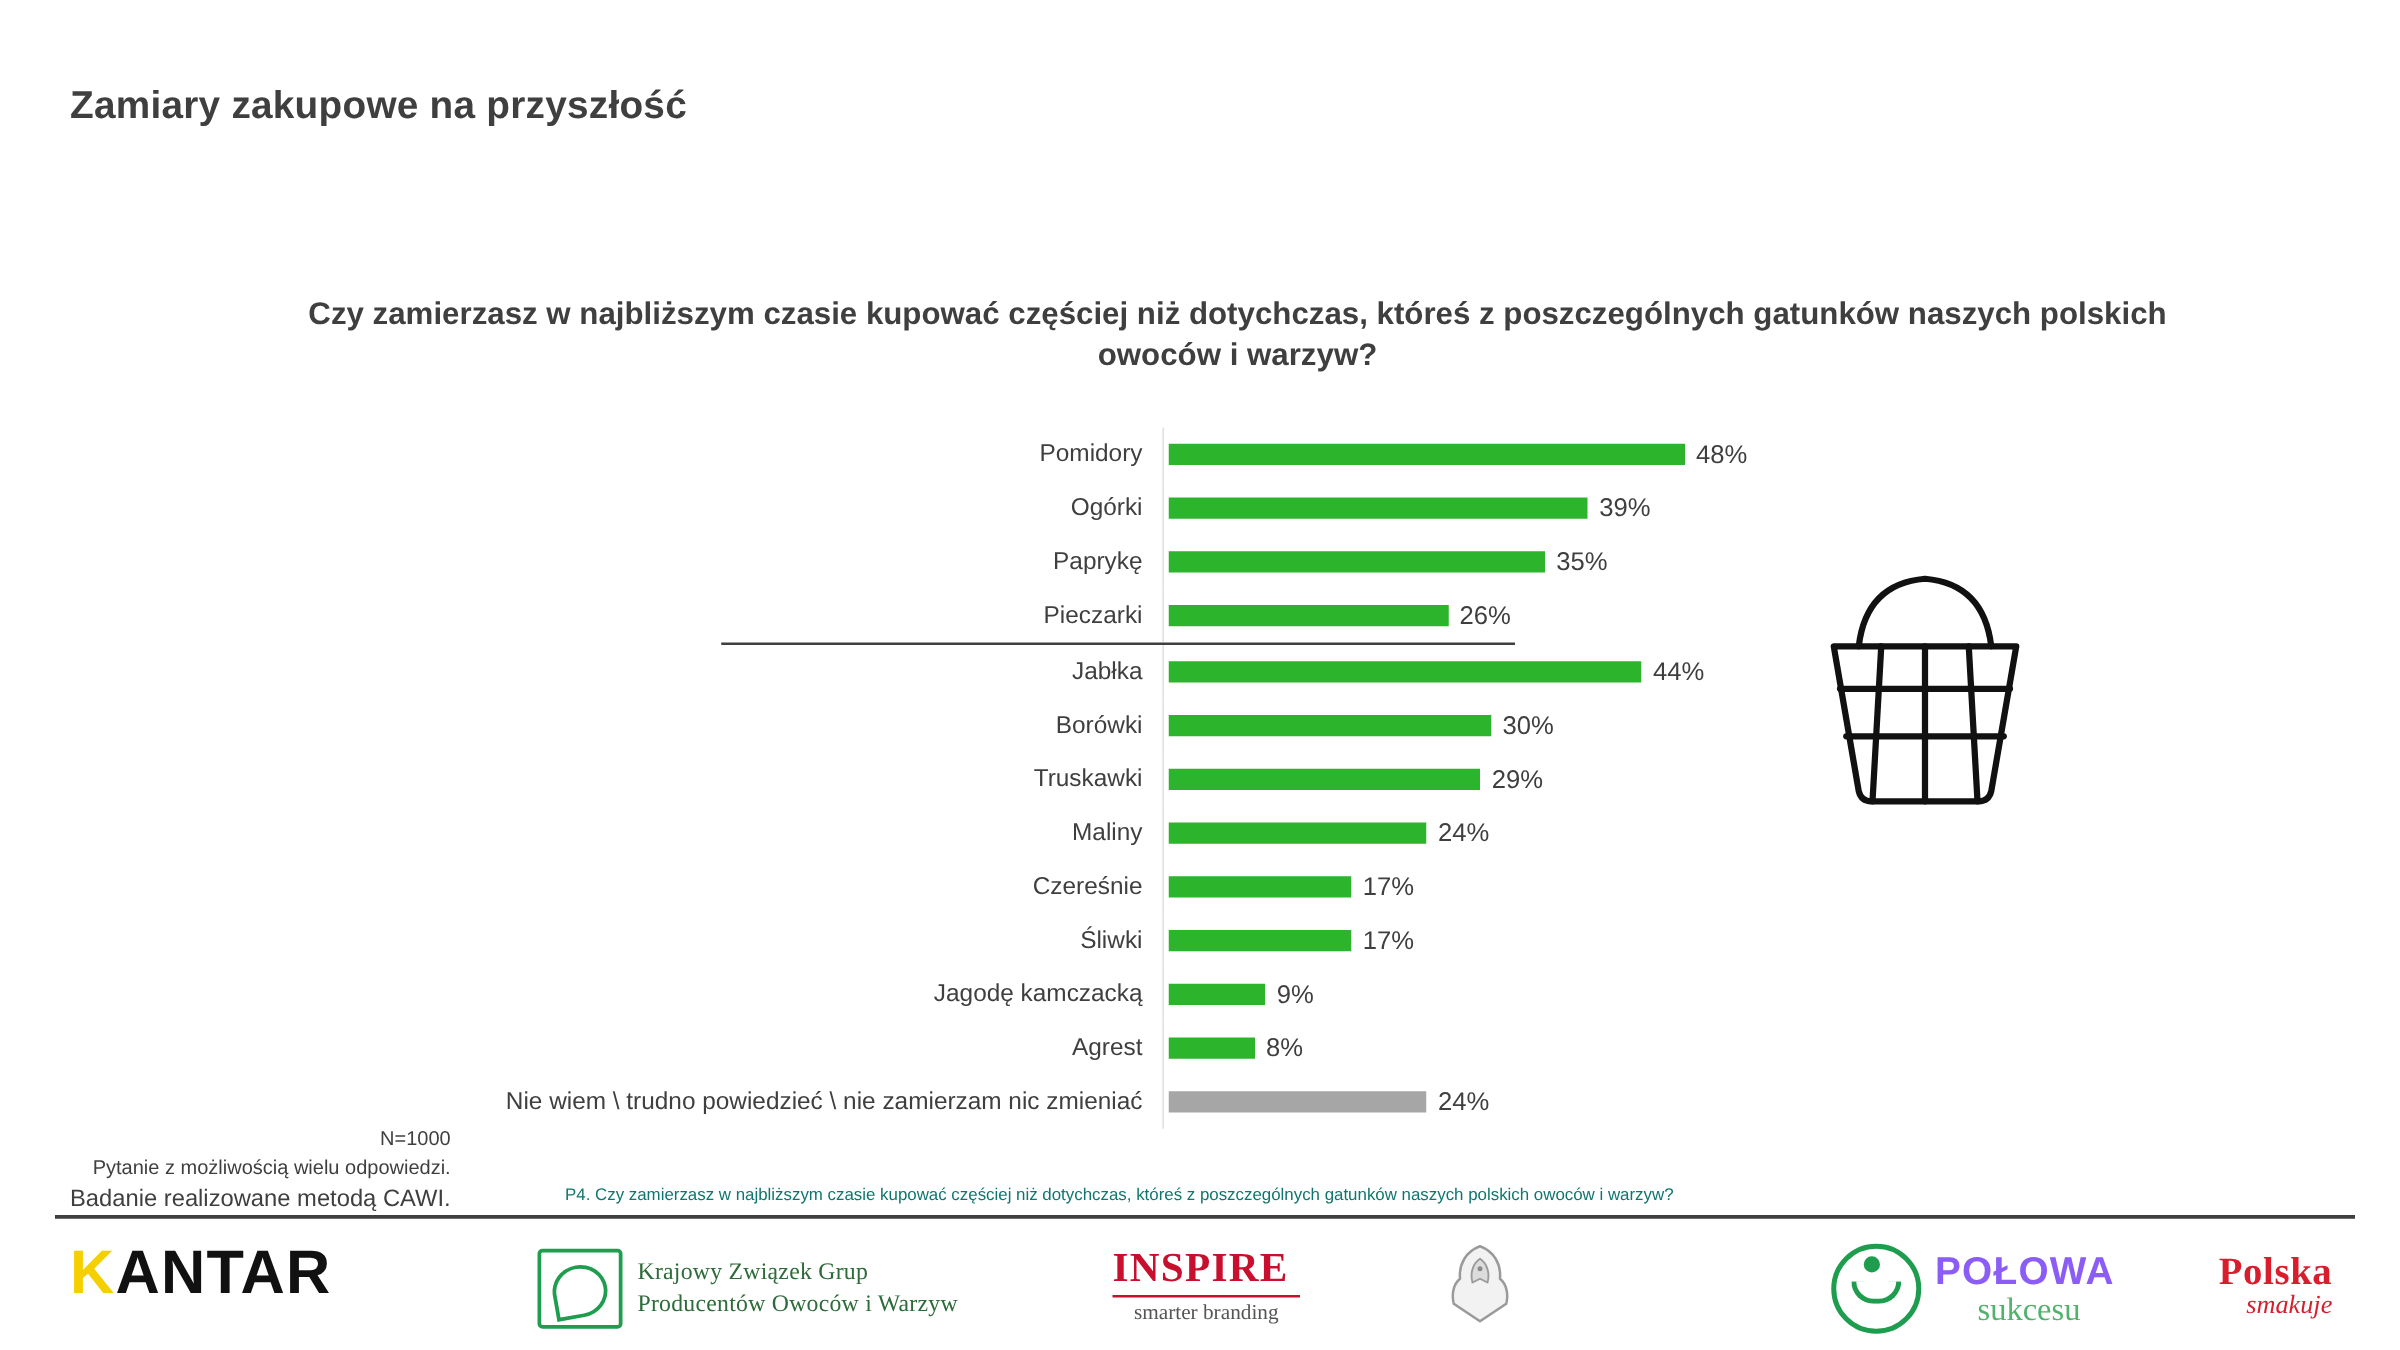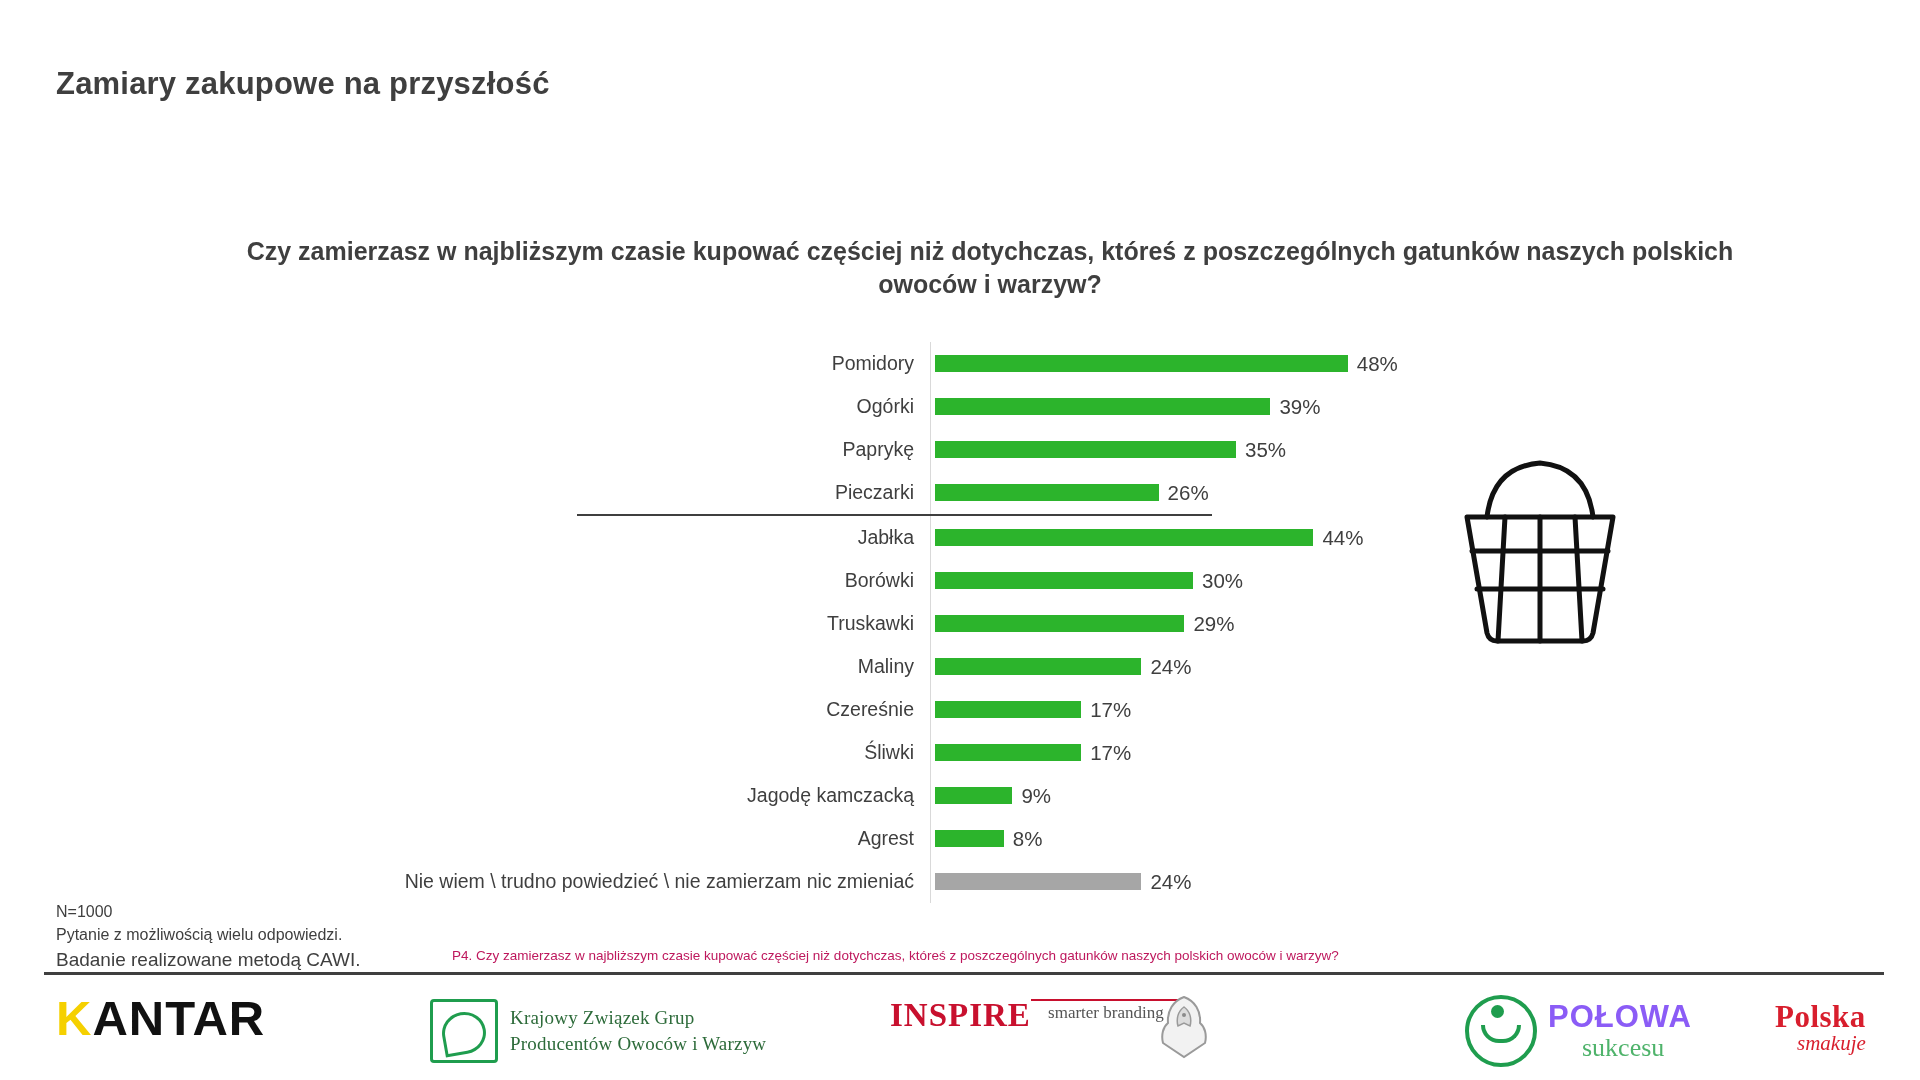--- a/index.html
+++ b/index.html
@@ -103,30 +103,31 @@
   }
 
   
   .notes {
     position: absolute;
     left: 56px;
     top: 900px;
     font-size: 17px;
     color: #3f3f3f;
     line-height: 1.45;
+    text-align: right;
   }
   .notes .n1 { font-size: 16px; }
   .notes .n2 { font-size: 16px; }
   .notes .n3 { font-size: 19px; }
   .question-ref {
     position: absolute;
     left: 452px;
     top: 948px;
     font-size: 13.5px;
-    color: #be185d;
+    color: #0f766e;
   }
 
   
   .bottom-rule {
     position: absolute;
     left: 44px;
     top: 972px;
     width: 1840px;
     height: 0;
     border-top: 3px solid #3f3f3f;
@@ -175,21 +176,21 @@
   }
   .kzg-lines { line-height: 1.35; }
   .kzg-lines div {
     font-family: "Liberation Serif", serif;
     font-size: 19px;
     color: #2d6b3a;
     letter-spacing: .2px;
   }
 
   
-  .logo-inspire { left: 890px; top: 12px; flex-direction: row; align-items: flex-start; }
+  .logo-inspire { left: 890px; top: 12px; flex-direction: column; align-items: flex-start; }
   .inspire-name {
     font-family: "Liberation Serif", serif;
     font-size: 33px;
     font-weight: bold;
     color: #c8102e;
     letter-spacing: 1px;
   }
   .inspire-tag {
     font-family: "Liberation Serif", serif;
     font-size: 17px;

